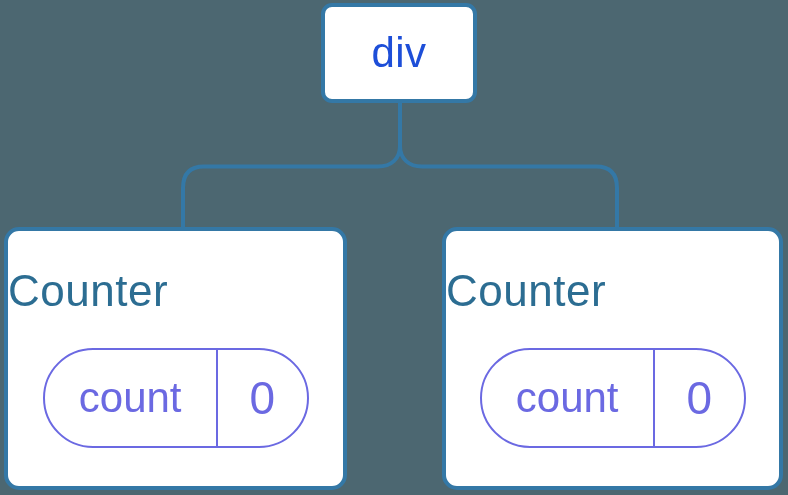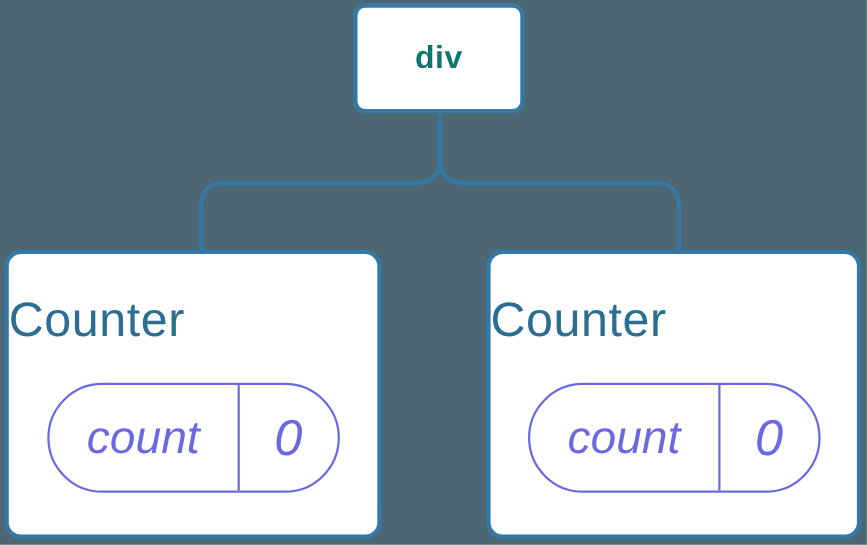--- a/index.html
+++ b/index.html
@@ -34,23 +34,23 @@
     height: 100px;
     box-sizing: border-box;
     background: #FFFFFF;
     border: 4px solid #3478A6;
     border-radius: 11px;
     display: flex;
     align-items: center;
     justify-content: center;
   }
   .root-node .root-label {
-    color: #0f766e;
-    font-size: 29px;
-    font-weight: 700;
+    color: #1d4ed8;
+    font-size: 42px;
+    font-weight: 400;
     line-height: 1;
     letter-spacing: 0.5px;
   }
   .card {
     position: absolute;
     top: 227px;
     height: 263px;
     box-sizing: border-box;
     background: #FFFFFF;
     border: 4px solid #3478A6;
@@ -76,21 +76,20 @@
     transform: translateX(-50%);
     top: 117px;
     width: 266px;
     height: 100px;
     box-sizing: border-box;
     border: 2px solid #6B69E2;
     border-radius: 50px;
     display: flex;
     align-items: stretch;
     background: #FFFFFF;
-    font-style: italic;
   }
   .pill-key {
     flex: 0 0 65.4%;
     border-right: 2px solid #6B69E2;
     display: flex;
     align-items: center;
     justify-content: center;
     color: #6B69E2;
     font-size: 42px;
     line-height: 1;

